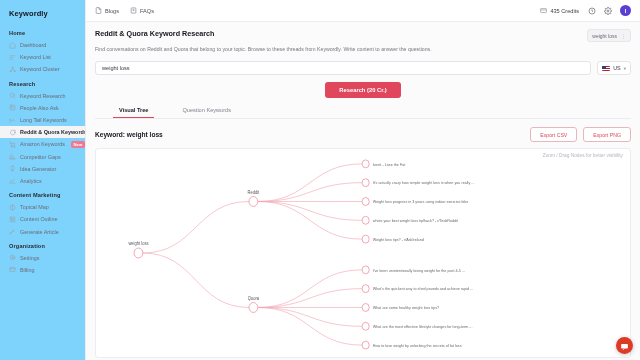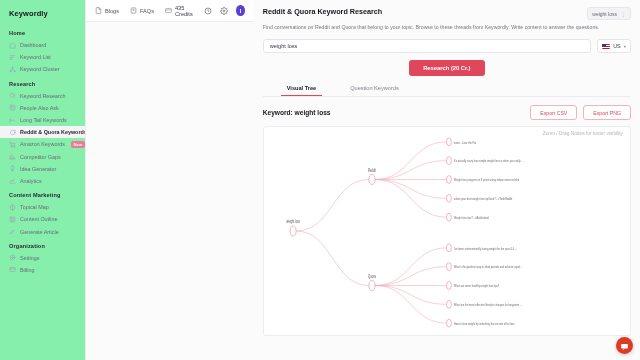--- a/index.html
+++ b/index.html
@@ -8,21 +8,21 @@
     font-family: "Liberation Sans", sans-serif;
     background: #ffffff;
     overflow: hidden;
     color: #1f2937;
   }
   .app { display: flex; width: 640px; height: 360px; }
 
   
   .sidebar {
     width: 86px; height: 360px; flex: 0 0 86px;
-    background: #86efac;
+    background: #7dd3fc;
     border-right: 1px solid #ececf0;
     padding: 7px 0 16px 0;
     overflow: hidden;
   }
   .brand {
     font-size: 7.5px; font-weight: bold; letter-spacing: .1px;
     padding: 2px 0 7px 9px; color: #17171c;
   }
   .nav-section {
     font-size: 5.6px; font-weight: bold; color: #2b2b33;
@@ -41,21 +41,21 @@
     color: #9aa0aa;
   }
   .nav-ico svg { width: 7px; height: 7px; display: block; }
   .badge-new {
     font-size: 4.2px; font-weight: bold; color: #ffffff;
     background: #f2788f; border-radius: 2px;
     padding: 1px 2.5px; margin-left: 2px; letter-spacing: .1px;
   }
 
   
-  .main { flex: 1; height: 360px; display: flex; flex-direction: row; background: #fbfbfc; }
+  .main { flex: 1; height: 360px; display: flex; flex-direction: column; background: #fbfbfc; }
 
   .topbar {
     height: 22px; flex: 0 0 22px;
     background: #ffffff; border-bottom: 1px solid #ececf0;
     display: flex; align-items: center; padding: 0 9px;
   }
   .top-link {
     display: flex; align-items: center; gap: 3px;
     font-size: 5.6px; color: #50505a; margin-right: 11px; cursor: pointer;
   }

